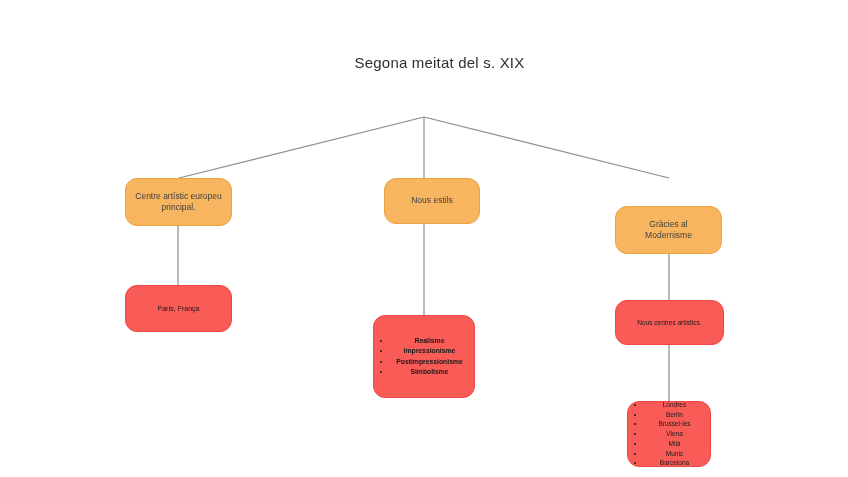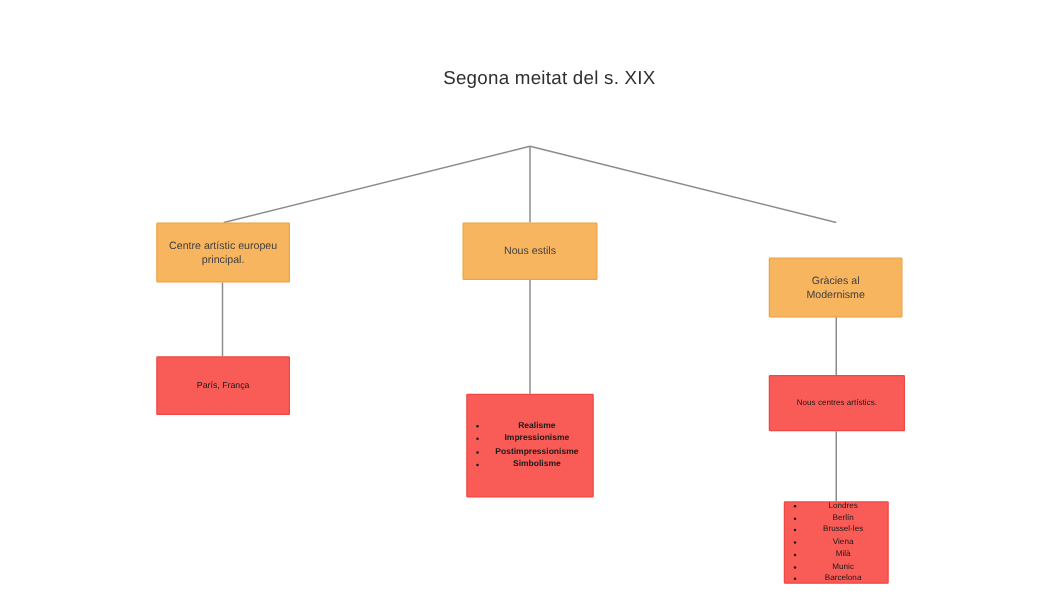--- a/index.html
+++ b/index.html
@@ -23,42 +23,42 @@
   }
   svg.connectors {
     position: absolute;
     left: 0; top: 0;
     width: 848px; height: 477px;
   }
   svg.connectors line { stroke: #8c8c8c; stroke-width: 1.2; }
   .node {
     position: absolute;
     box-sizing: border-box;
-    border-radius: 1px;
+    border-radius: 12px;
     display: flex;
     flex-direction: column;
     align-items: center;
     justify-content: center;
     text-align: center;
     padding: 2px 4px;
   }
   .node.orange {
     background: #f8b560;
     border: 1px solid #efa243;
     color: #3f3f3f;
     font-size: 8.5px;
     line-height: 1.35;
   }
   .node.red {
     background: #f95b57;
     border: 1px solid #ef4744;
     color: #1a1a1a;
   }
   #node-centre  { left: 125px; top: 178px; width: 107px; height: 48px; }
-  #node-estils  { left: 370px; top: 178px; width: 108px; height: 46px; }
+  #node-estils  { left: 384px; top: 178px; width: 96px; height: 46px; }
   #node-gracies { left: 615px; top: 178px; width: 107px; height: 48px; margin-top: 28px; }
   #node-paris   { left: 125px; top: 285px; width: 107px; height: 47px; font-size: 7px; }
   #node-styles-list  { left: 373px; top: 315px; width: 102px; height: 83px; font-size: 6.8px; }
   #node-centres { left: 615px; top: 300px; width: 109px; height: 45px; font-size: 6.5px; }
   #node-cities-list  { left: 627px; top: 401px; width: 84px;  height: 66px; font-size: 6.5px; }
   .bold { font-weight: normal; }
   ul.bullet-list {
     list-style: disc outside;
     margin: 0;
     padding: 0 2px 0 13px;

